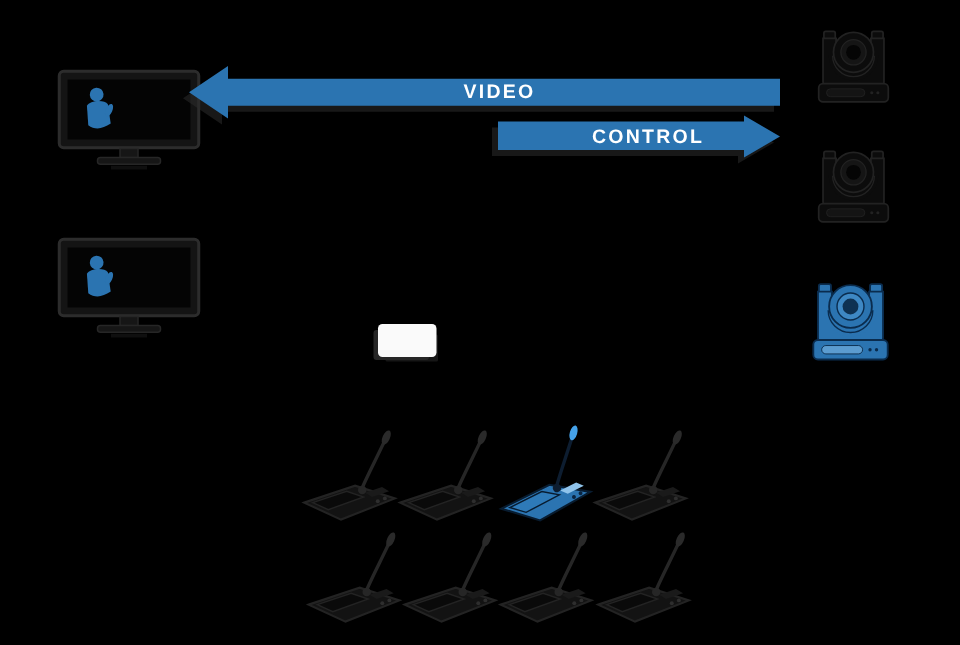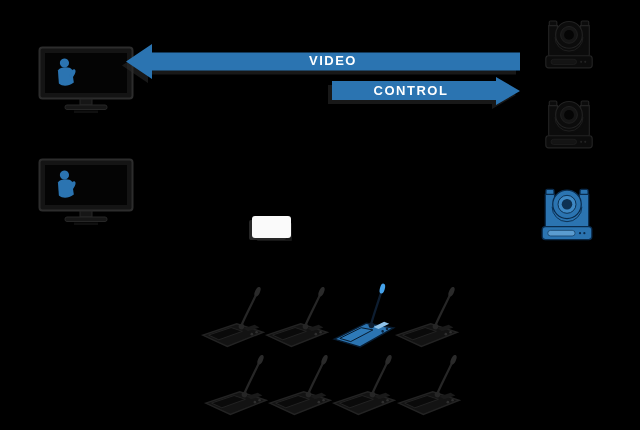--- a/index.html
+++ b/index.html
@@ -8,21 +8,21 @@
   .stage { position:absolute; top:0; left:0; width:580px; height:430px; background:var(--background,#000); }
   .abs { position:absolute; }
   .icon-svg { display:block; width:100%; height:100%; }
 
   
   .arrow polygon { fill:var(--accent,#2b74b1); }
   .arrow { filter:drop-shadow(-4px 4px 0 rgba(44,44,44,.55)); }
   .arrow-label { position:absolute; color:var(--label-text,#fff); font-weight:bold;
                  font-size:13px; letter-spacing:1.5px; text-align:center; }
   .video-label   { left:150px; top:52px; width:366px; line-height:18px; }
-  .control-label { left:328px; top:81px; width:166px; line-height:20px; }
+  .control-label { left:349px; top:81px; width:166px; line-height:20px; }
 
   
   .monitor { width:96px; height:70px; }
   .m1 { left:38px; top:46px; }
   .m2 { left:38px; top:158px; }
 
   
   .cam { width:58px; height:70px; }
   .cam1 { left:540px; top:8px; }
   .cam2 { left:540px; top:88px; }

